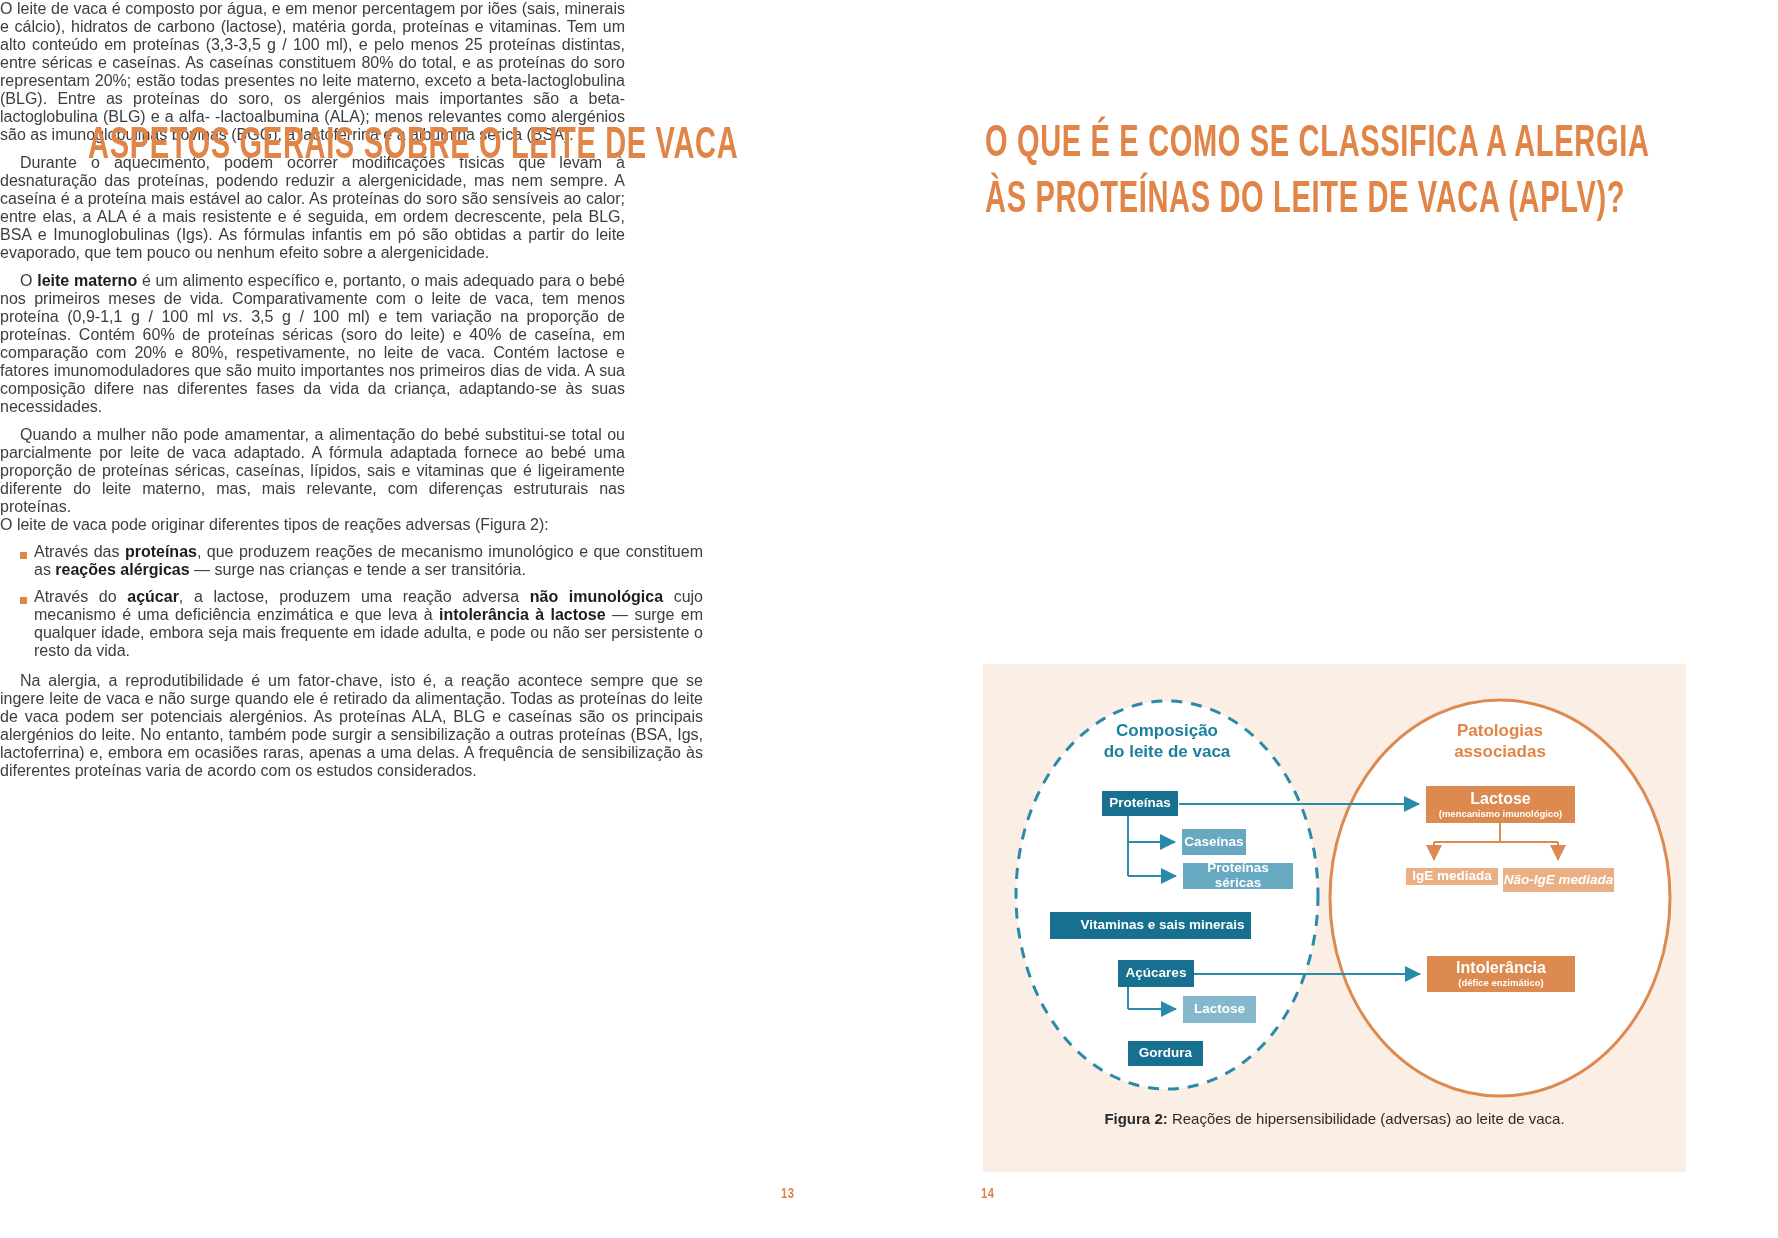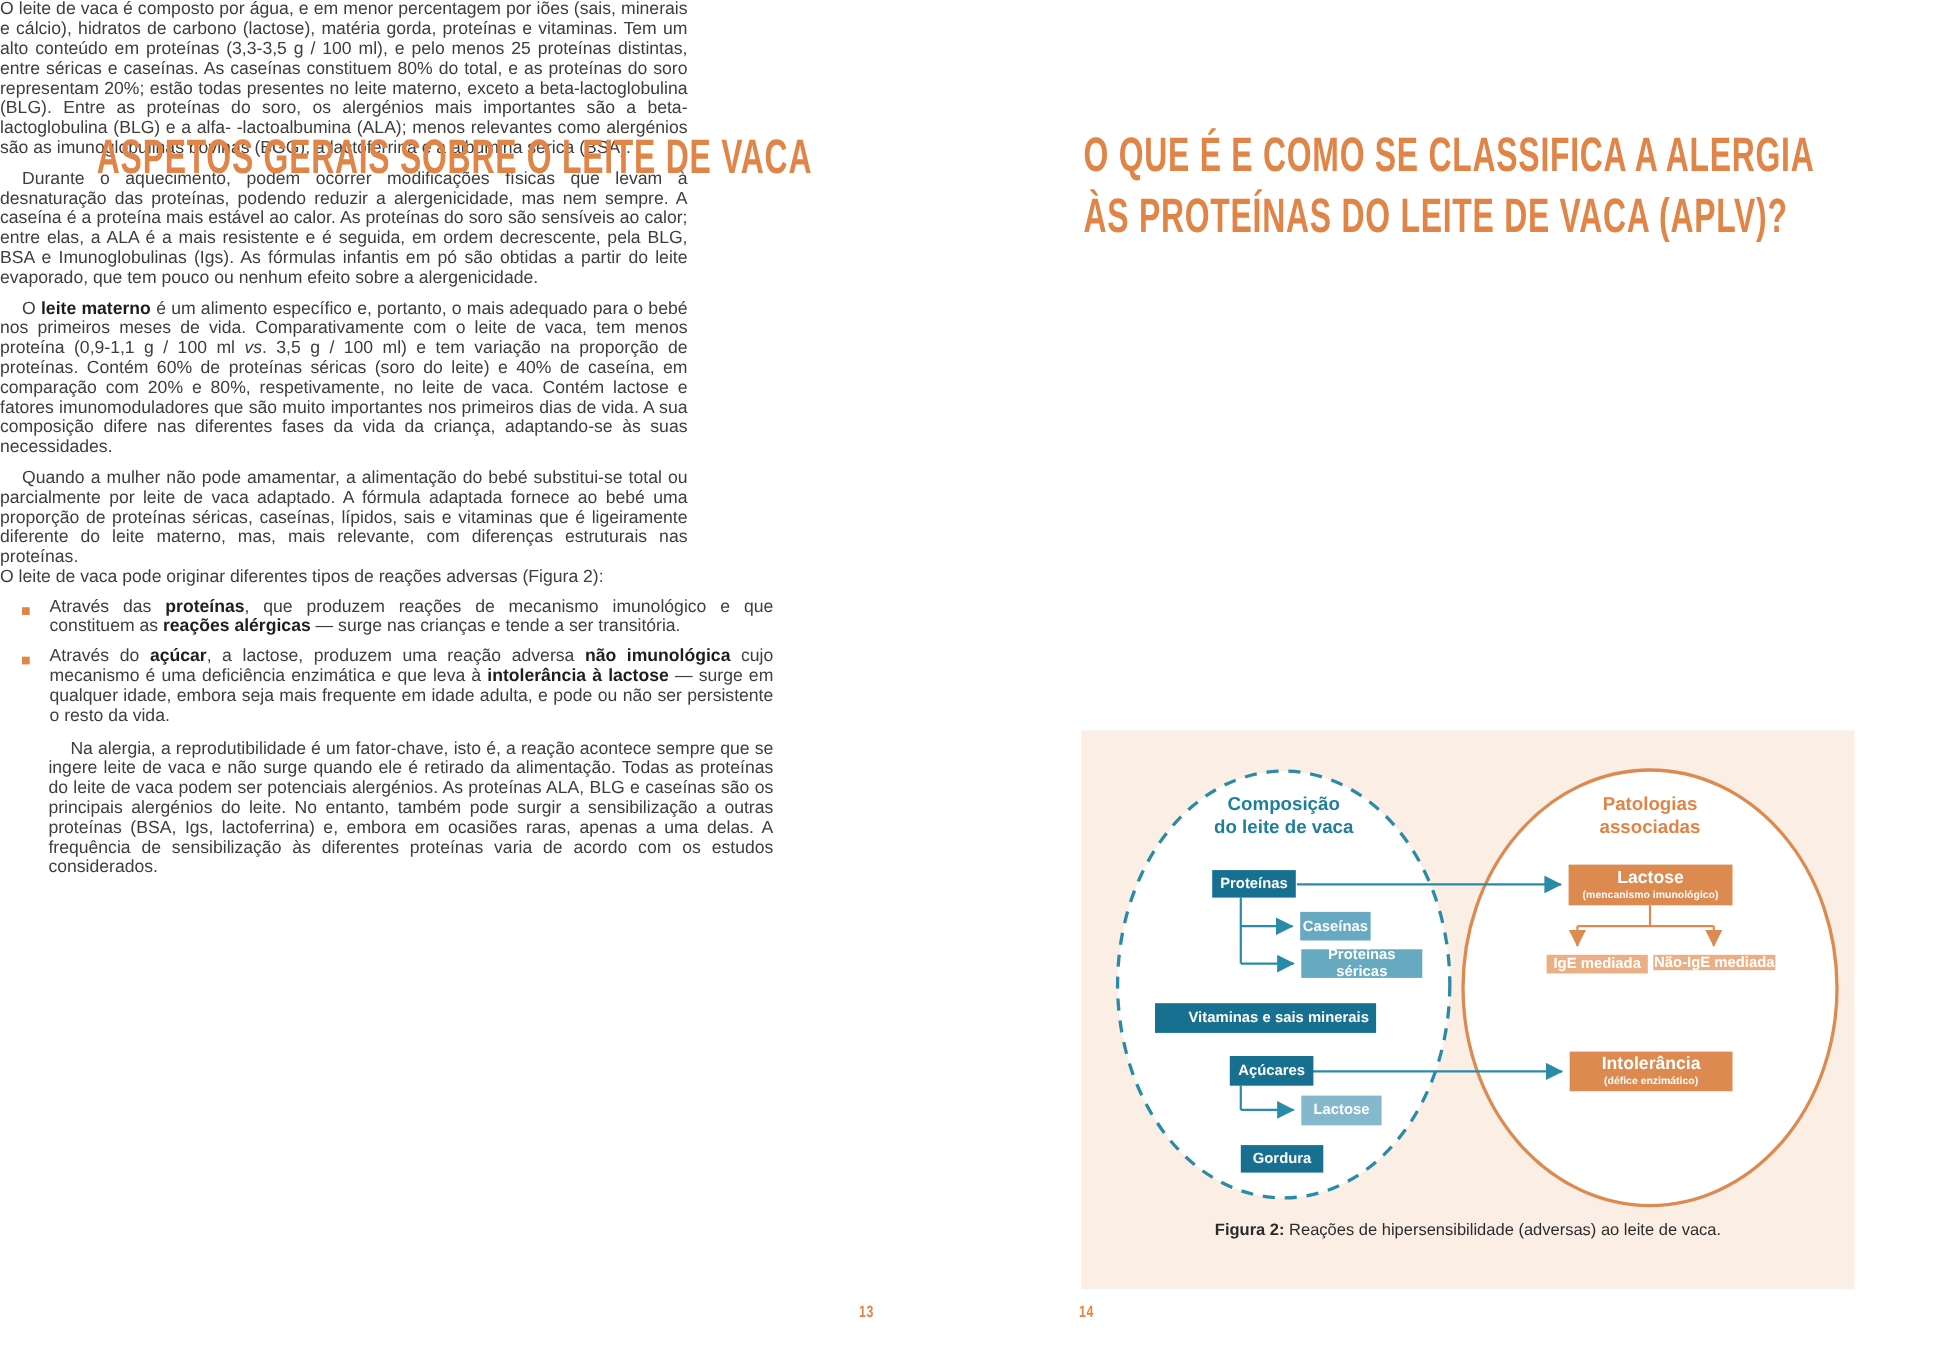--- a/index.html
+++ b/index.html
@@ -18,27 +18,27 @@
   #left-title{left:88px;top:86px;}
   #right-title{left:985px;top:84px;}
   #left-body{left:85px;top:186px;width:625px;}
   #right-body{left:983px;top:222px;width:703px;}
   .para{margin:0 0 0 0;text-align:justify;}
   .para + .para{margin-top:10px;}
   .para.indent{text-indent:20px;}
   .b{font-weight:bold;color:var(--ink-dark);}
   .i{font-style:italic;}
   .bullets{margin-top:9px;}
-  .bullet{position:relative;padding-left:45px;text-align:justify;}
+  .bullet{position:relative;padding-left:34px;text-align:justify;}
   .bullet + .bullet{margin-top:9px;}
   .bullet .marker{
     position:absolute;left:20px;top:9px;width:7px;height:7px;
     background:var(--orange);
   }
-  #right-body .para.after-bullets{margin-top:12px;padding-left:44px;}
+  #right-body .para.after-bullets{margin-top:12px;}
 
   
   #figure-panel{
     position:absolute;left:983px;top:664px;width:703px;height:508px;
     background:var(--peach);
   }
   #figure-panel svg{position:absolute;left:0;top:0;}
   .el-dashed{fill:#ffffff;stroke:var(--teal-mid);stroke-width:3;stroke-dasharray:11 9;}
   .el-orange{fill:#ffffff;stroke:var(--orange-deep);stroke-width:3;}
   .ln-teal{stroke:var(--teal-mid);stroke-width:2;fill:none;}
@@ -151,21 +151,21 @@
   <div class="node nd-dark" style="left:67px;top:248px;width:177px;height:27px;padding-left:24px;">Vitaminas e sais minerais</div>
   <div class="node nd-dark" style="left:119px;top:296px;width:76px;height:27px;margin-left:16px;">Açúcares</div>
   <div class="node nd-lighter" style="left:200px;top:332px;width:73px;height:27px;">Lactose</div>
   <div class="node nd-dark" style="left:145px;top:377px;width:75px;height:25px;">Gordura</div>
 
   <div class="node nd-orange" style="left:443px;top:122px;width:149px;height:37px;">
     <div class="big">Lactose</div>
     <div class="sub">(mencanismo imunológico)</div>
   </div>
   <div class="node nd-orange-light" style="left:423px;top:204px;width:92px;height:17px;">IgE mediada</div>
-  <div class="node nd-orange-light" style="left:520px;top:204px;width:111px;height:14px;">Não-IgE mediada</div>
+  <div class="node nd-orange-light" style="left:520px;top:204px;width:111px;height:24px;font-style:italic;">Não-IgE mediada</div>
   <div class="node nd-orange" style="left:444px;top:292px;width:148px;height:36px;">
     <div class="big">Intolerância</div>
     <div class="sub">(défice enzimático)</div>
   </div>
 
   <div id="fig-caption">
     <span class="lbl">Figura 2:</span><span> Reações de hipersensibilidade (adversas) ao leite de vaca.</span>
   </div>
 </div>
 

